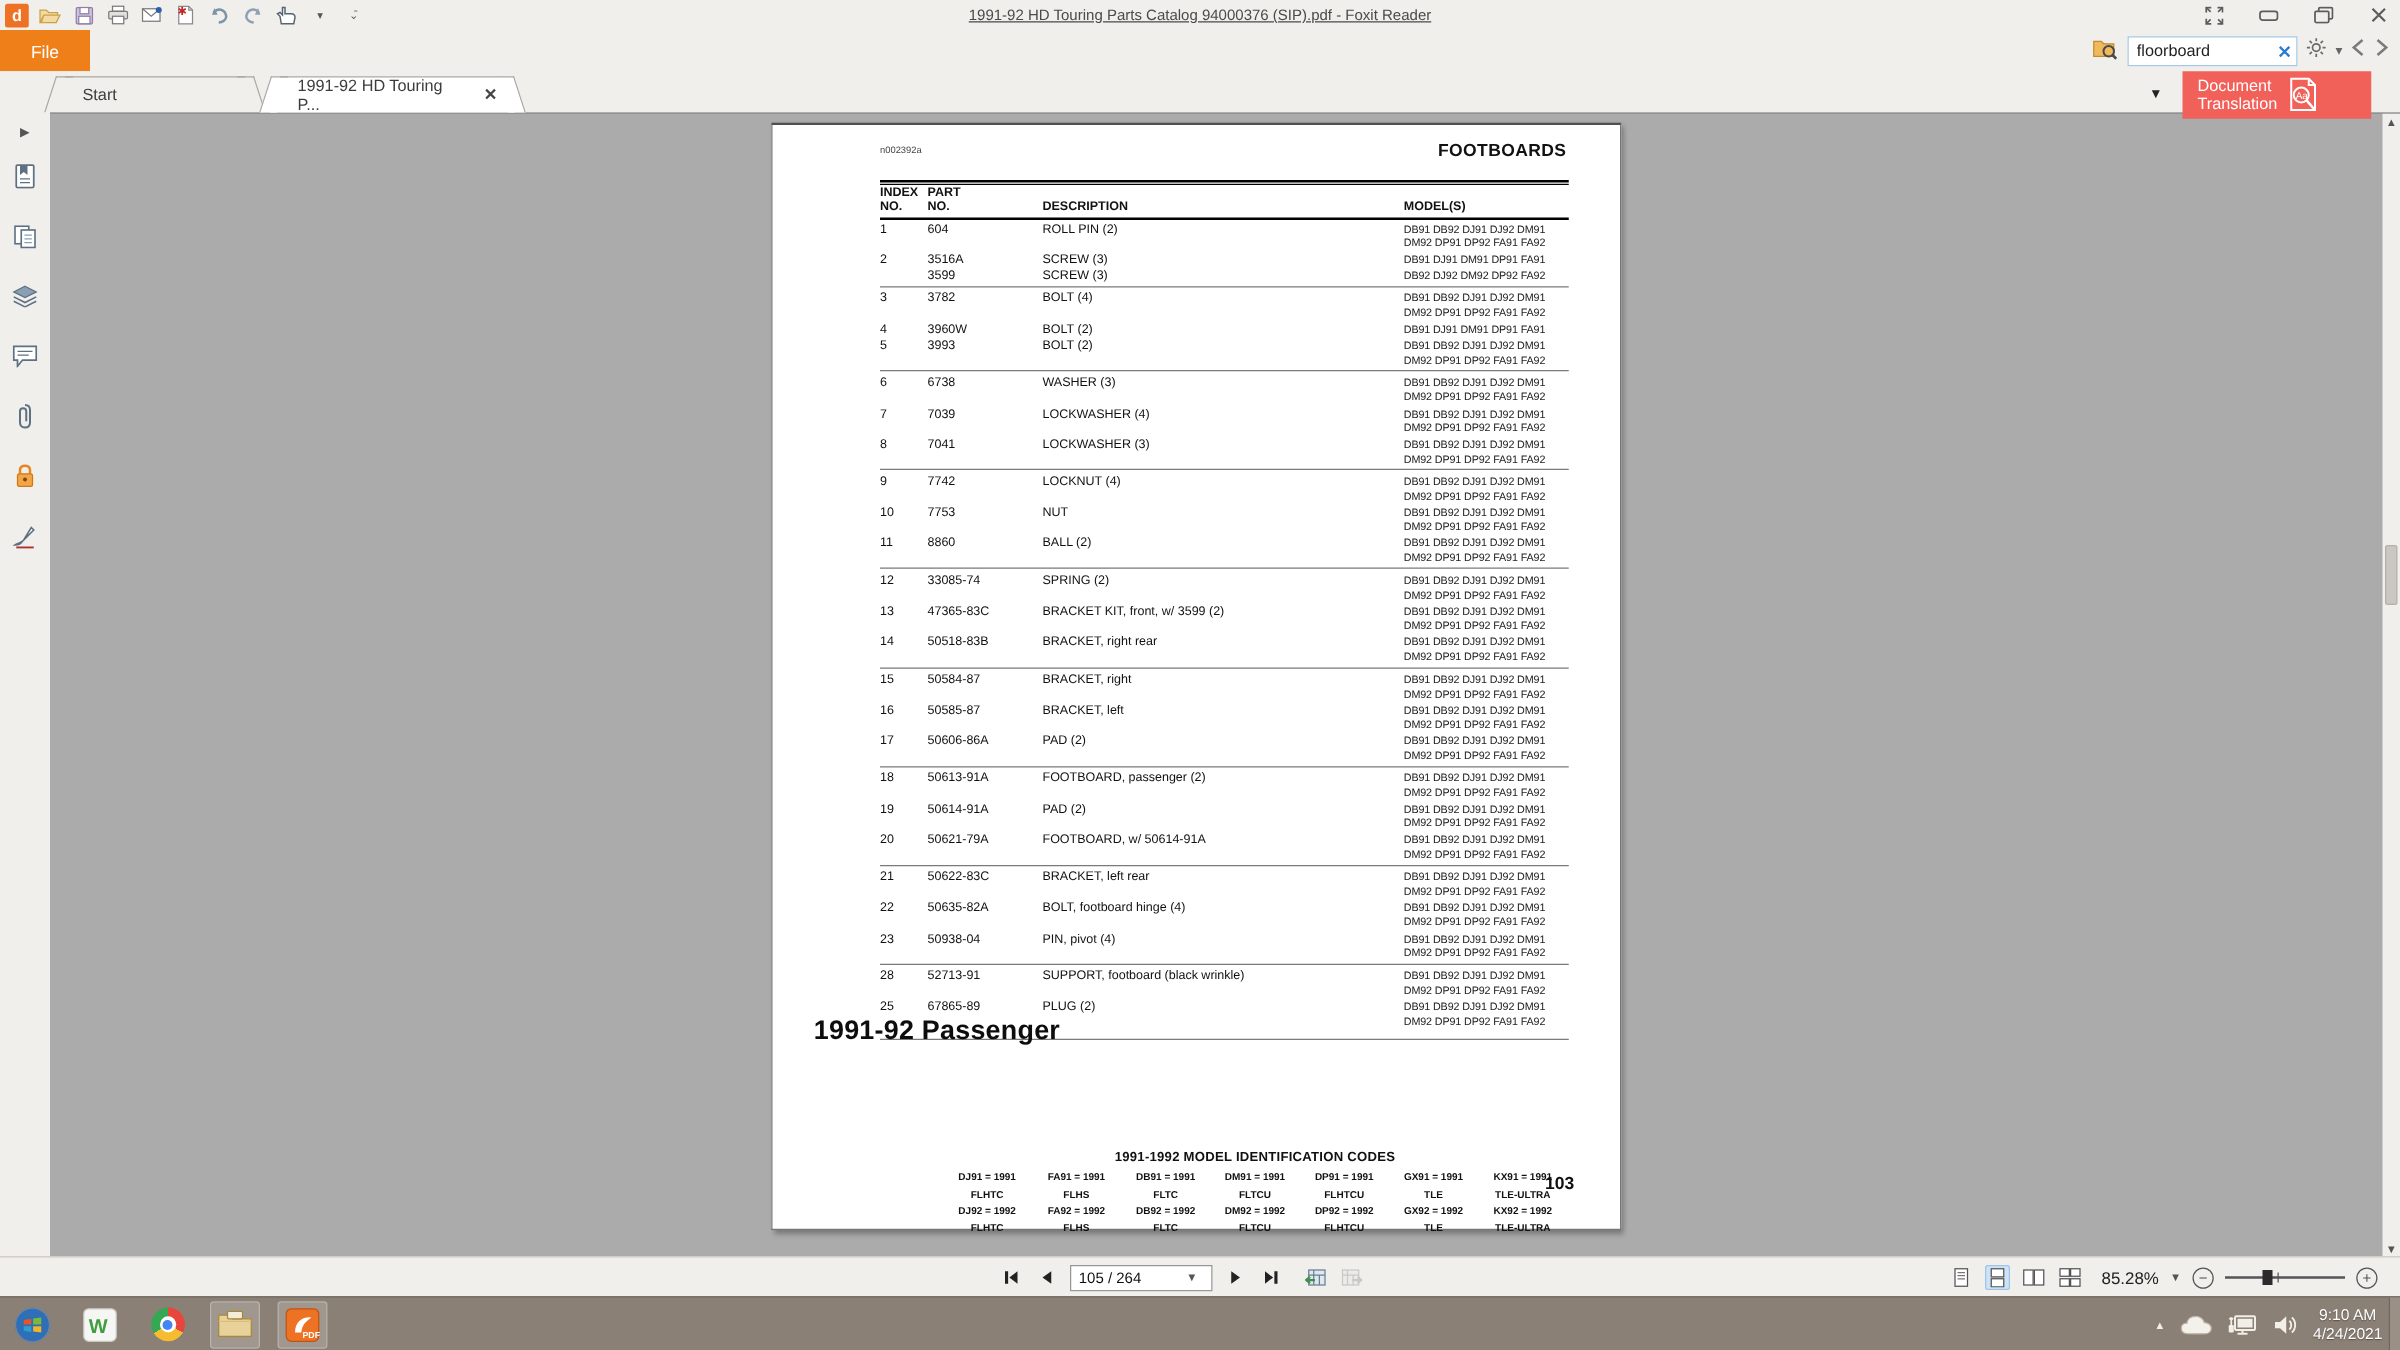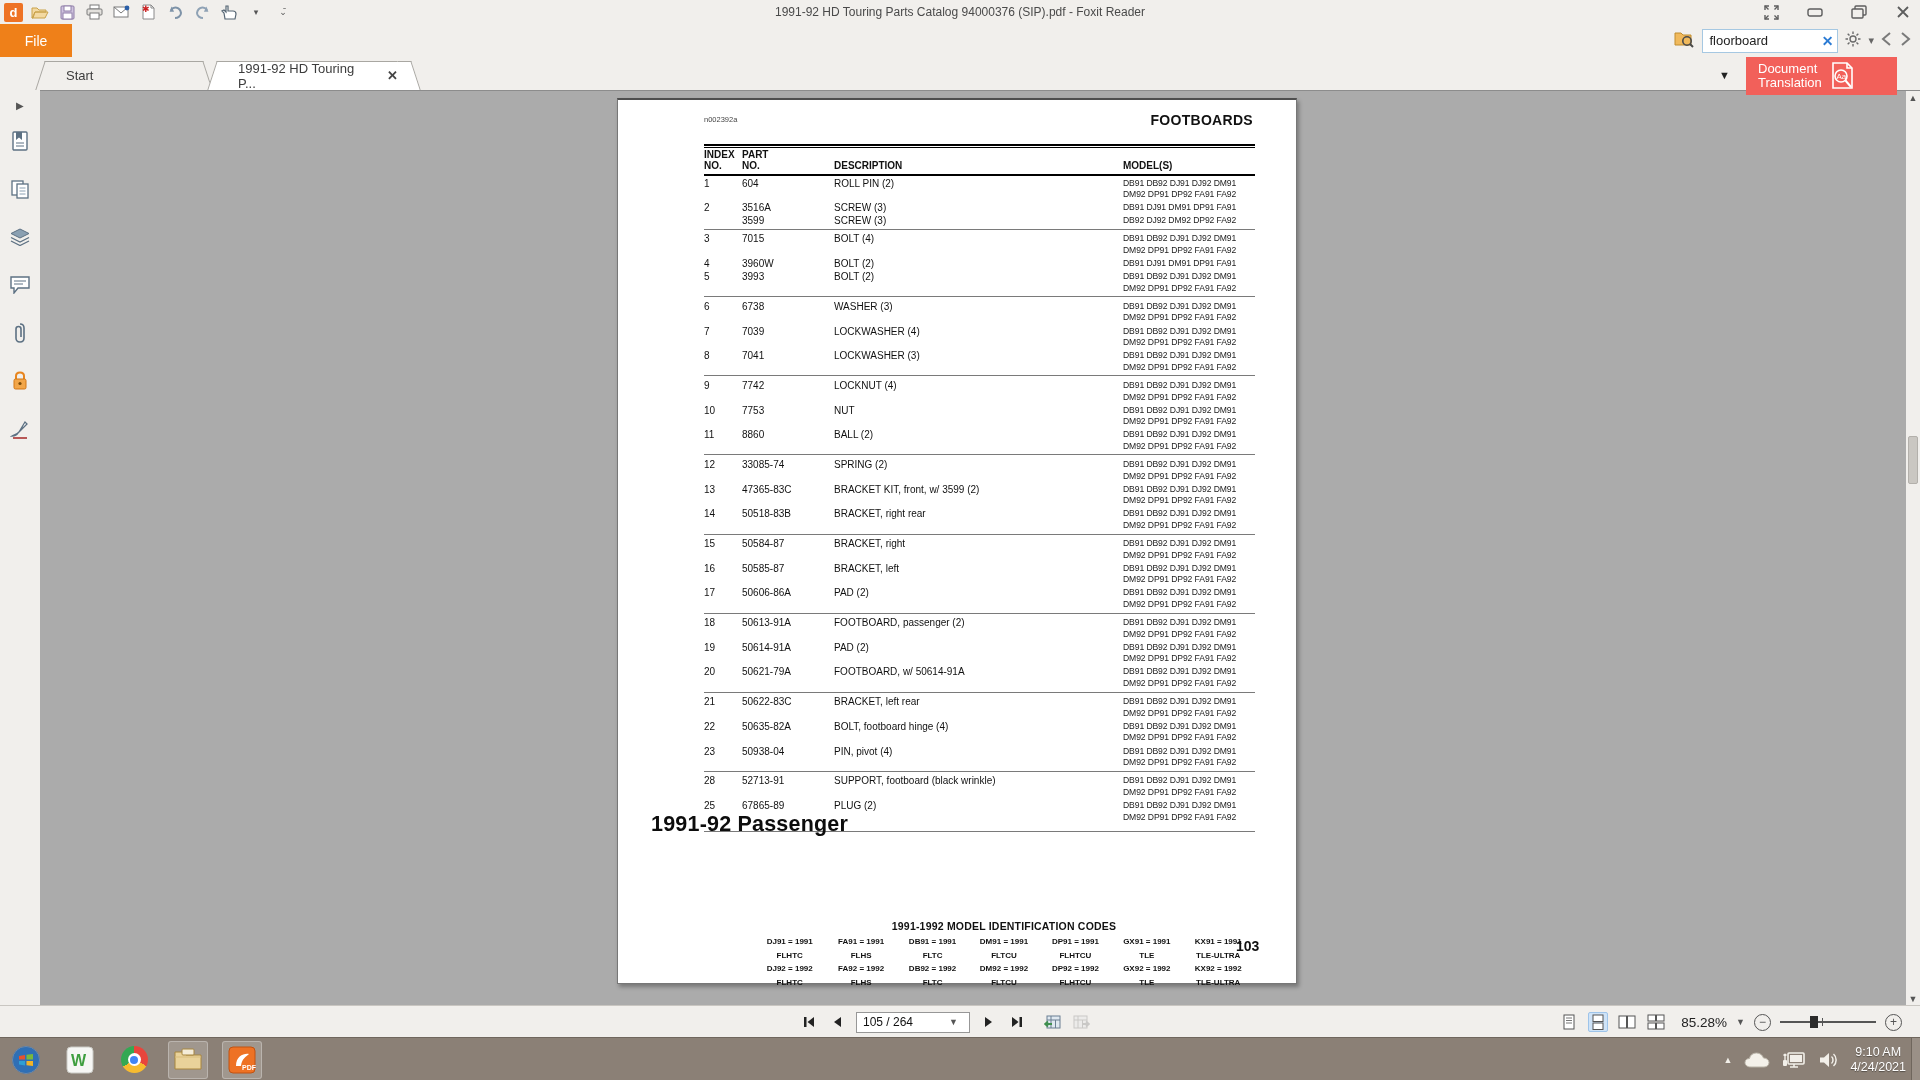--- a/index.html
+++ b/index.html
@@ -5,21 +5,21 @@
   * { margin:0; padding:0; box-sizing:border-box; }
   html,body { width:1920px; height:1080px; overflow:hidden; }
   body { font-family:"Liberation Sans", sans-serif; background:#f1efec; }
   #root { position:relative; width:1920px; height:1080px; }
 
   
   .titlebar { position:absolute; left:0; top:0; width:1920px; height:24px; background:#f1efec; display:flex; align-items:center; }
   .qat { display:flex; align-items:center; gap:7px; padding-left:4px; }
   .qat-btn { width:20px; height:18px; display:flex; align-items:center; justify-content:center; }
   .logo-box { width:19px; height:19px; background:#ee7224; border-radius:2px; display:flex; align-items:center; justify-content:center; color:#fff; font-weight:bold; font-size:13px; }
-  .win-title { position:absolute; left:0; right:0; text-align:center; font-size:12px; color:#4a4a4a; pointer-events:none; }
+  .win-title { position:absolute; left:0; right:0; text-align:center; font-size:12px; color:#4a4a4a; pointer-events:none;text-decoration:underline; }
   .winctrl { position:absolute; right:6px; top:3px; display:flex; gap:22px; align-items:center; }
   .winctrl .wbtn { width:22px; height:18px; display:flex; align-items:center; justify-content:center; color:#5d5d5d; }
 
   
   .menubar { position:absolute; left:0; top:24px; width:1920px; height:33px; background:#f1efec; display:flex; align-items:stretch; }
   .file-btn { width:72px; background:#ef8019; color:#fff; font-size:14px; display:flex; align-items:center; justify-content:center; }
   .menu-items { display:flex; align-items:center; }
   .menu-item { font-size:13.5px; color:#3c3c3c; padding:0 24px; height:100%; display:flex; align-items:center; }
   .search-area { position:absolute; right:8px; top:3px; height:27px; display:flex; align-items:center; gap:6px; }
   .search-box { width:136px; height:24px; background:#fff; border:1px solid #a6c8e2; display:flex; align-items:center; padding:0 4px 0 6px; }
@@ -352,21 +352,21 @@
               <div></div>
               <div>3599</div>
               <div>SCREW (3)</div>
               <div class="c-models">
                 <div>DB92 DJ92 DM92 DP92 FA92</div>
               </div>
             </div>
             <div class="trule"></div>
             <div class="trow tall">
               <div>3</div>
-              <div>7015</div>
+              <div>3782</div>
               <div>BOLT (4)</div>
               <div class="c-models">
                 <div>DB91 DB92 DJ91 DJ92 DM91</div>
                 <div>DM92 DP91 DP92 FA91 FA92</div>
               </div>
             </div>
             <div class="trow short">
               <div>4</div>
               <div>3960W</div>
               <div>BOLT (2)</div>

